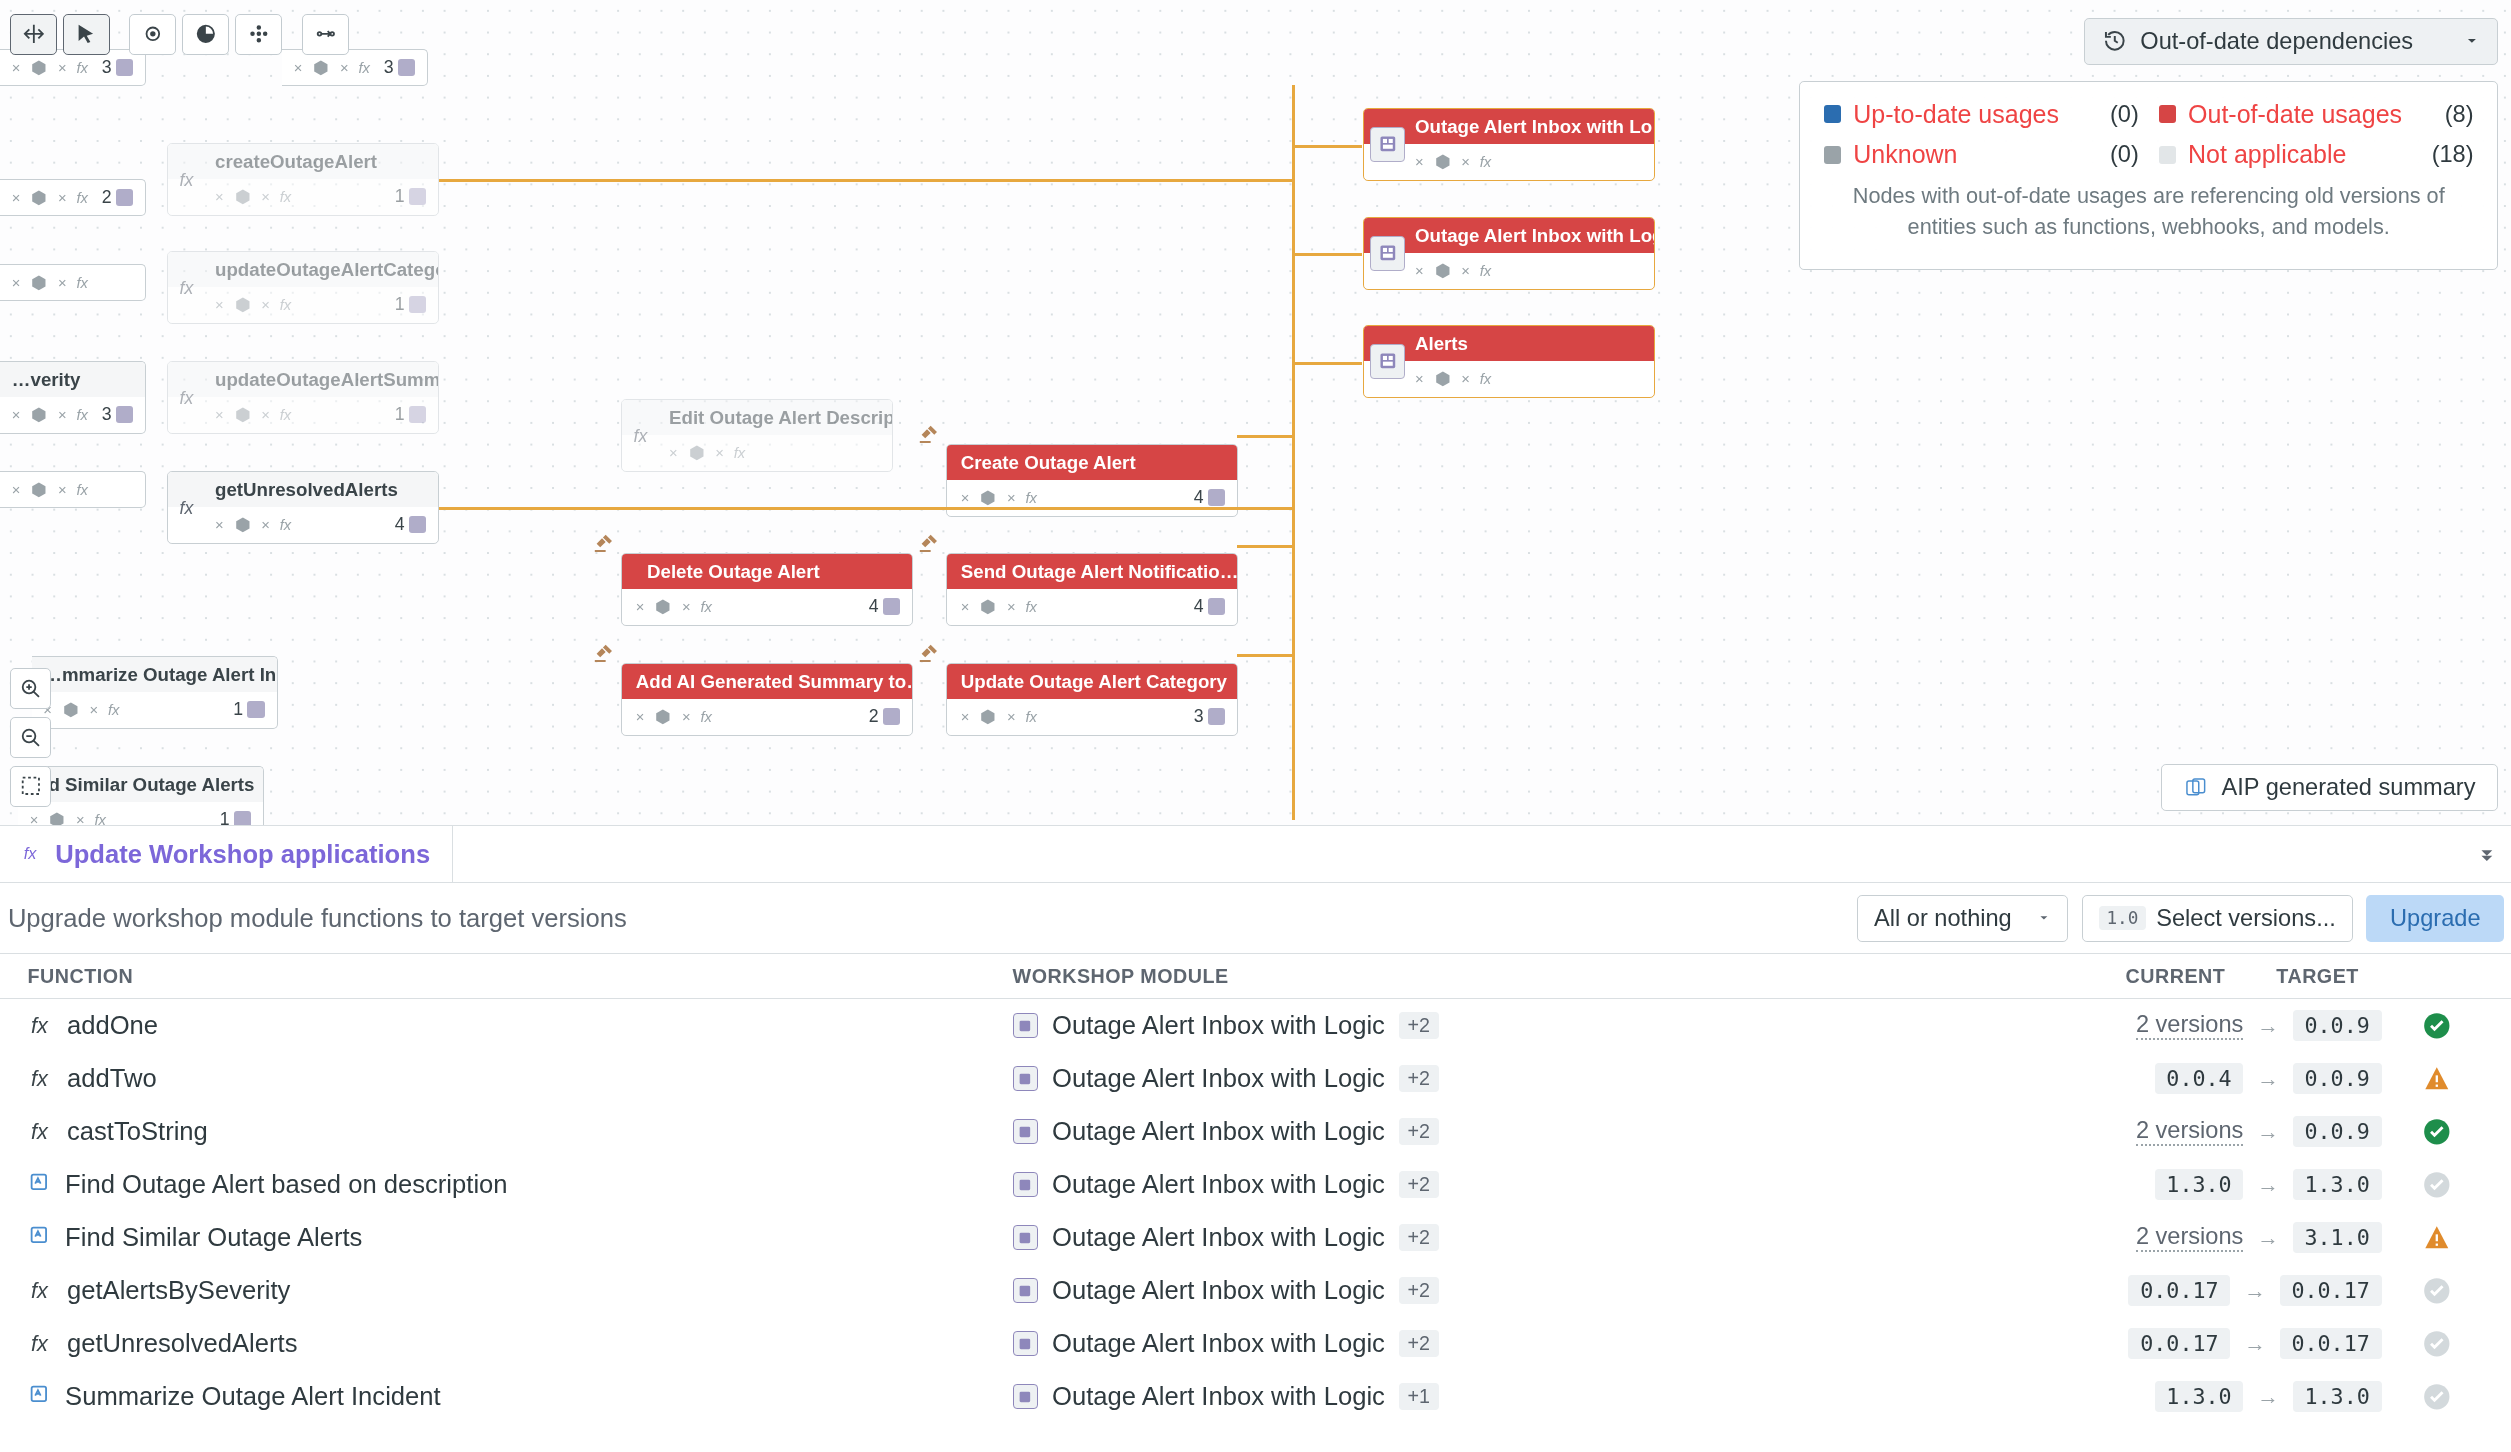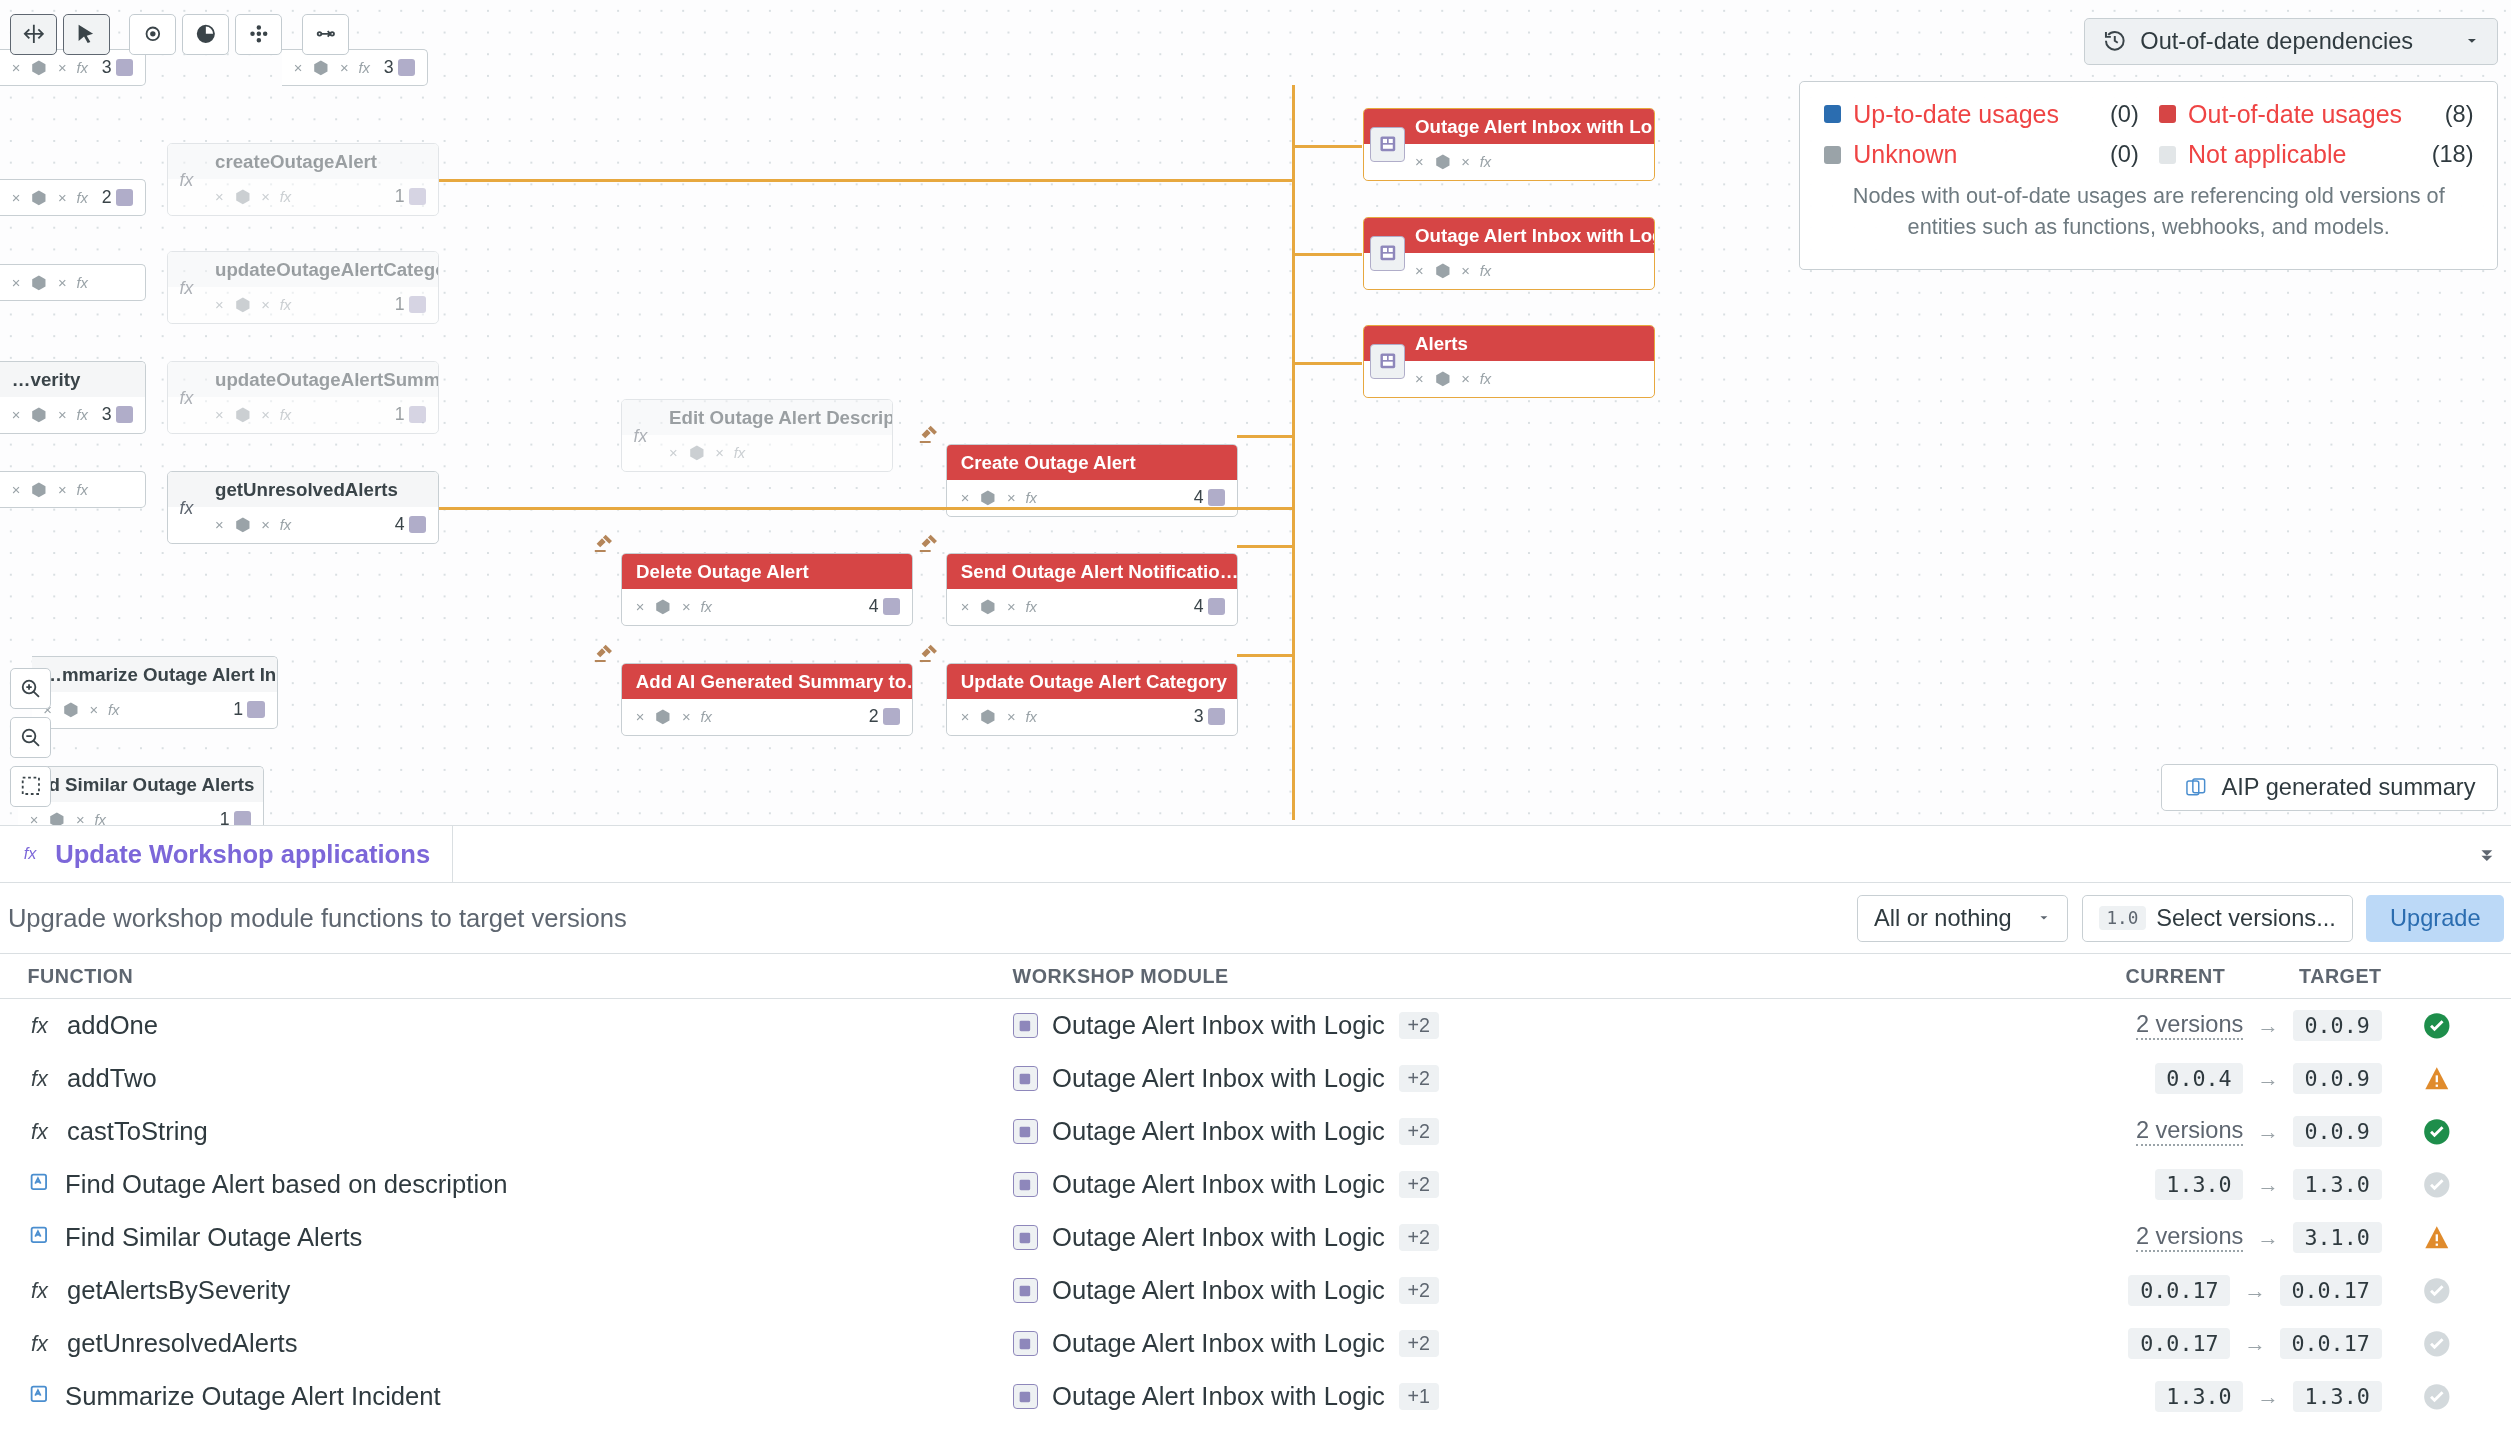--- a/index.html
+++ b/index.html
@@ -75,21 +75,21 @@
     .dropdown .chev { margin-left: 11.8px; color: #5e6670; }
     .version-sel { height: 47px; background: #fff; border: 1.5px solid #c8cfd3; border-radius: 4.9px; display: flex; align-items: center; padding: 0 15.8px; gap: 9.9px; cursor: pointer; }
     .version-sel .tag { background: #eef1f3; border-radius: 3.9px; padding: 2px 7.9px; font-size: 17.7px; font-family: monospace; color: #5e6670; }
     .version-sel .label { font-size: 23.6px; color: #2f3a3f; }
     .upgrade-btn { height: 47px; background: #bcd9f7; color: #2b6db0; border: none; border-radius: 4.9px; padding: 0 23.6px; font-size: 23.6px; font-weight: 500; cursor: pointer; }
     
     .table-head { height: 45px; display: flex; align-items: center; padding: 0 27.6px; font-size: 19.7px; font-weight: 600; color: #5e6670; border-bottom: 1.5px solid #dadfe2; letter-spacing: 0.5px; }
     .col-fn { width: 985px; }
     .col-mod { width: 1113px; display: flex; align-items: center; gap: 13.8px; }
     .col-cur { width: 128px; text-align: left; }
-    .col-tgt { width: 128px; text-align: right; }
+    .col-tgt { width: 128px; text-align: center; }
     .col-stat { width: 47px; }
     
     .table-body { overflow-y: auto; }
     .table-row { height: 53px; display: flex; align-items: center; padding: 0 27.6px; font-size: 25.6px; color: #2f3a3f; }
     .table-row .col-fn { display: flex; align-items: center; gap: 15.8px; }
     .icon-fx { font-style: italic; font-size: 21.7px; color: #3a4449; width: 23.6px; text-align: center; }
     .icon-ai { width: 21.7px; height: 21.7px; }
     .mod-icon { width: 25.6px; height: 25.6px; background: #eef1f3; border: 1.5px solid #8e87bb; border-radius: 3.9px; display: flex; align-items: center; justify-content: center; }
     .plus-badge { background: #eef1f3; border-radius: 3.9px; padding: 2px 8.9px; font-size: 19.7px; color: #5e6670; font-weight: 500; }
     .ver-code { font-family: 'SF Mono', Menlo, monospace; background: #eef1f3; border-radius: 3.9px; padding: 3px 11.8px; font-size: 21.7px; color: #2f3a3f; white-space: nowrap; }
@@ -253,21 +253,21 @@
           </div>
         </div>
       </div>
       <div style="position: absolute; left: 621px; top: 508px;">
         <div class="act-icon-box">
           <svg width="21.7" height="21.7" viewBox="0 0 24 24" fill="#b5865a">
             <path d="M2 20h12v2H2zM14 3l7 7-3 3-7-7zM10 7l4 4-6 6-4-4z"></path>
           </svg>
         </div>
         <div class="node action">
-          <div class="node-head act" style="padding-left:14px">Delete Outage Alert</div>
+          <div class="node-head act" style="padding-left:25px">Delete Outage Alert</div>
           <div class="node-body" style="padding-left:13.8px">
             <span style="color:#9aa3a8;font-size:14.8px">×</span>
             <svg class="mini-icon" viewBox="0 0 24 24" fill="#9aa3a8">
               <path d="M12 2l9 5v10l-9 5-9-5V7z"></path>
             </svg>
             <span style="color:#9aa3a8;font-size:14.8px">×</span>
             <span style="font-style:italic;font-size:14.8px;color:#9aa3a8">fx</span>
             <span class="badge-count">4<span class="sq"></span></span>
           </div>
         </div>

